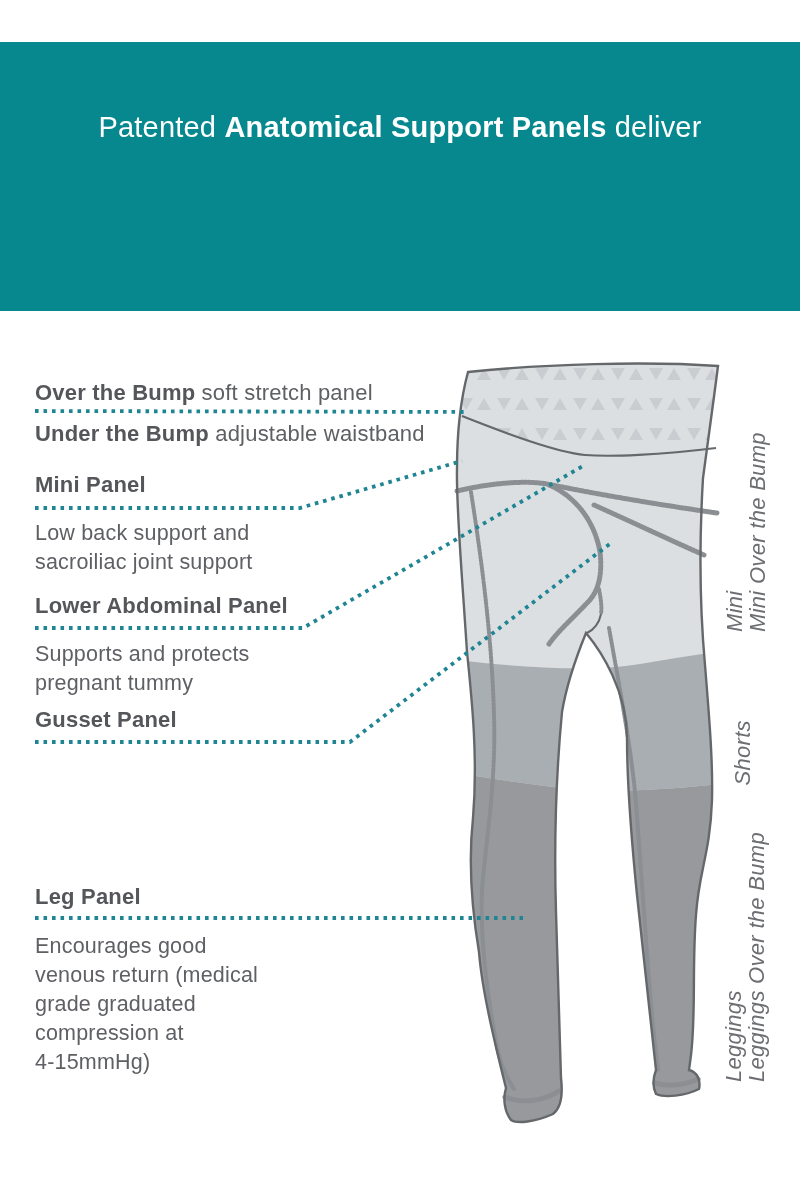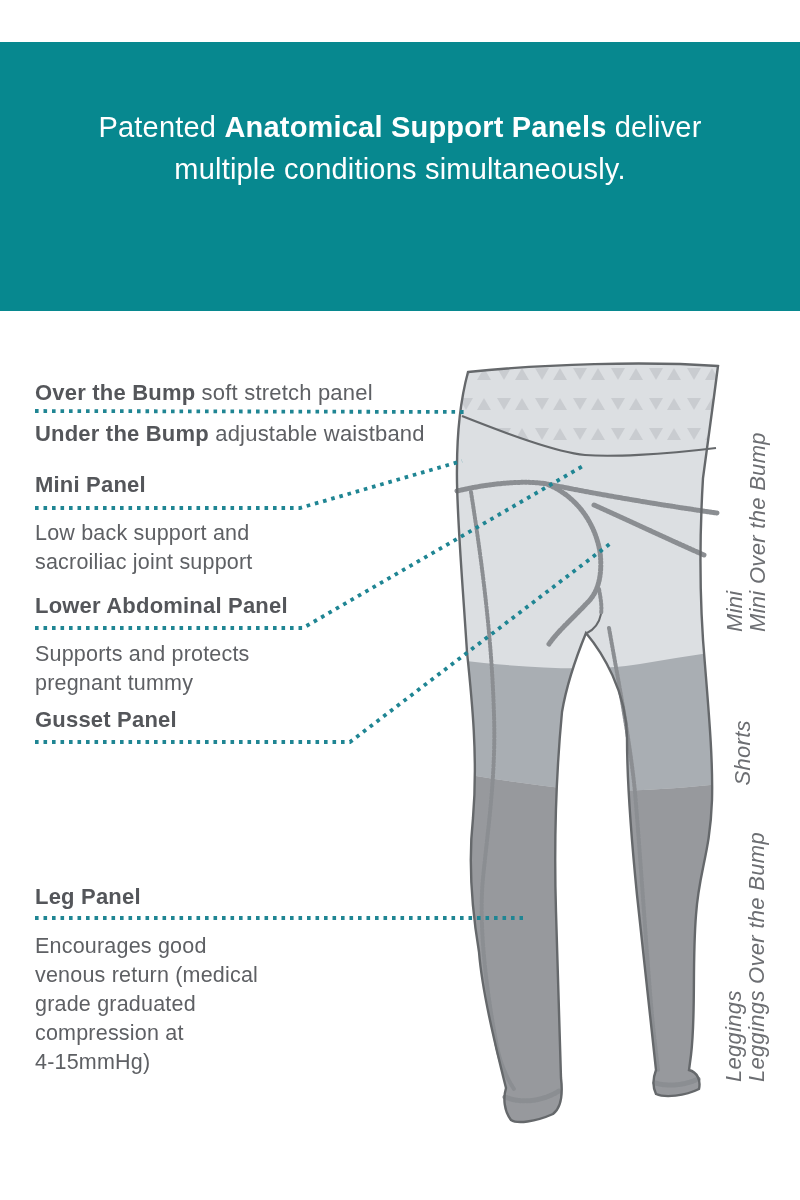--- a/index.html
+++ b/index.html
@@ -128,21 +128,20 @@
     <path class="leader" d="M 35 411 L 468 412"></path>
     <path class="leader" d="M 35 508 L 300 508 L 462 461"></path>
     <path class="leader" d="M 35 628 L 303 628 L 583 466"></path>
     <path class="leader" d="M 35 742 L 350 742 L 611 543"></path>
     <path class="leader" d="M 35 918 L 523 918"></path>
   </svg>
 
   <div class="header">
     <div class="header-text">
       <div><span>Patented </span><b>Anatomical Support Panels</b><span> deliver</span></div>
-      <div>multiple conditions simultaneously.</div>
     </div>
   </div>
 
   <div class="lbl" style="top:380px">
     <span class="t">Over the Bump</span><span class="s"> soft stretch panel</span>
   </div>
   <div class="lbl" style="top:421px">
     <span class="t">Under the Bump</span><span class="s"> adjustable waistband</span>
   </div>
 

